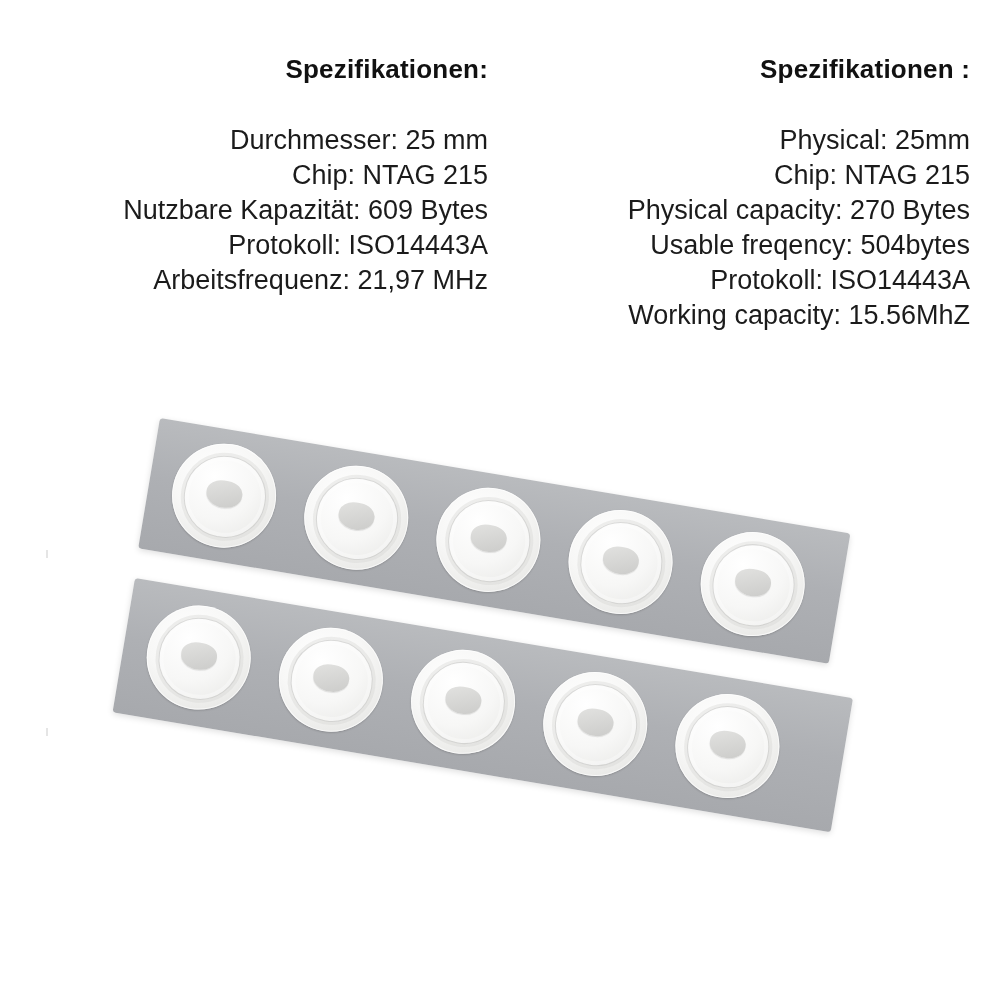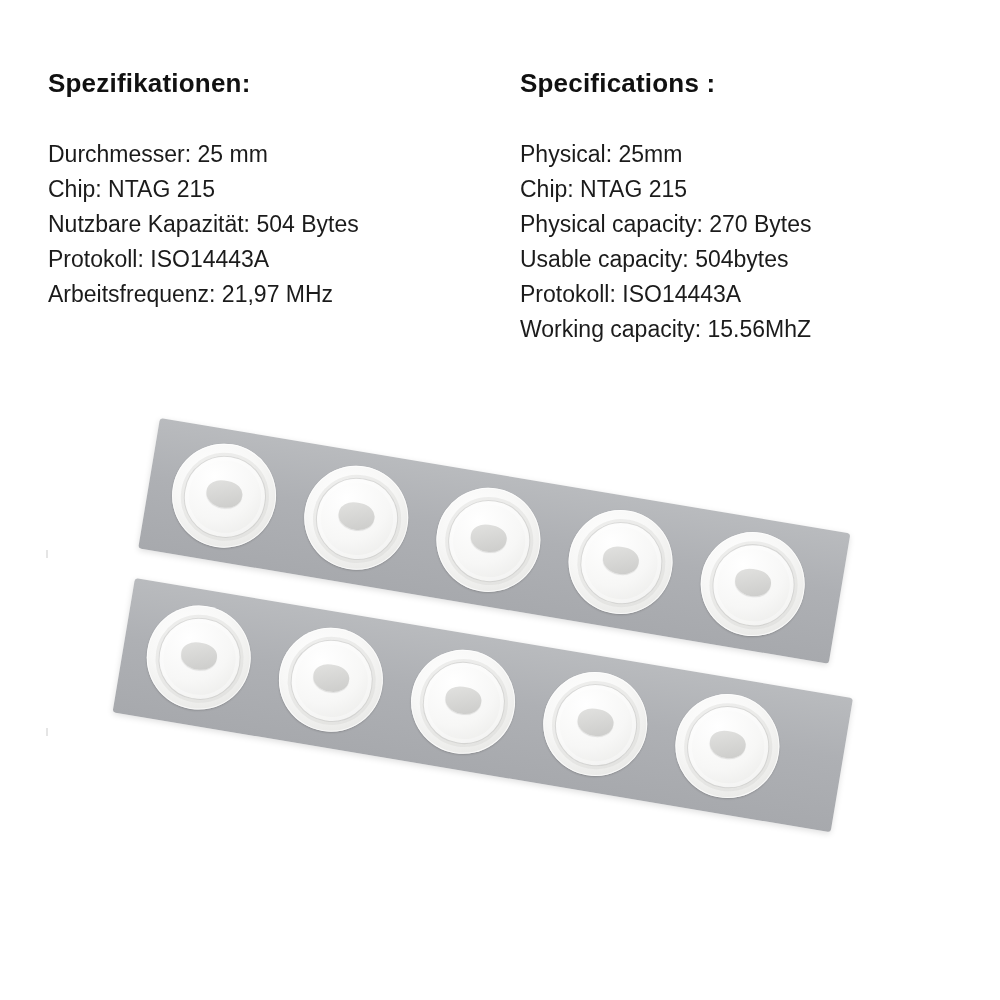--- a/index.html
+++ b/index.html
@@ -12,34 +12,35 @@
     height: 1000px;
     position: relative;
     overflow: hidden;
     font-family: "Liberation Sans", sans-serif;
     color: #1a1a1a;
   }
 
   
   .spec-block {
     position: absolute;
-    top: 68px;
+    top: 54px;
+    text-align: right;
   }
   .spec-block.left  { left: 48px;  width: 440px; }
   .spec-block.right { left: 520px; width: 450px; }
 
   .spec-title {
     font-size: 26px;
     font-weight: bold;
     letter-spacing: 0.2px;
     margin: 0 0 38px 0;
     color: #111111;
   }
   .spec-line {
-    font-size: 23px;
+    font-size: 27px;
     line-height: 35px;
     color: #1b1b1b;
     white-space: nowrap;
   }
 
   
   .photo-area {
     position: absolute;
     left: 0;
     top: 400px;
@@ -126,31 +127,31 @@
     background: rgba(0,0,0,0.10);
   }
 </style>
 </head>
 <body>
 
 <div class="spec-block left">
   <div class="spec-title">Spezifikationen:</div>
   <div class="spec-line">Durchmesser: 25 mm</div>
   <div class="spec-line">Chip: NTAG 215</div>
-  <div class="spec-line">Nutzbare Kapazität: 504 Bytes</div>
+  <div class="spec-line">Nutzbare Kapazität: 609 Bytes</div>
   <div class="spec-line">Protokoll: ISO14443A</div>
   <div class="spec-line">Arbeitsfrequenz: 21,97 MHz</div>
 </div>
 
 <div class="spec-block right">
-  <div class="spec-title">Specifications :</div>
+  <div class="spec-title">Spezifikationen :</div>
   <div class="spec-line">Physical: 25mm</div>
   <div class="spec-line">Chip: NTAG 215</div>
   <div class="spec-line">Physical capacity: 270 Bytes</div>
-  <div class="spec-line">Usable capacity: 504bytes</div>
+  <div class="spec-line">Usable freqency: 504bytes</div>
   <div class="spec-line">Protokoll: ISO14443A</div>
   <div class="spec-line">Working capacity: 15.56MhZ</div>
 </div>
 
 <div class="photo-area">
 
   <div class="speck" style="left:46px; top:150px;"></div>
   <div class="speck" style="left:46px; top:328px;"></div>
 
   <div class="strip strip-1">

